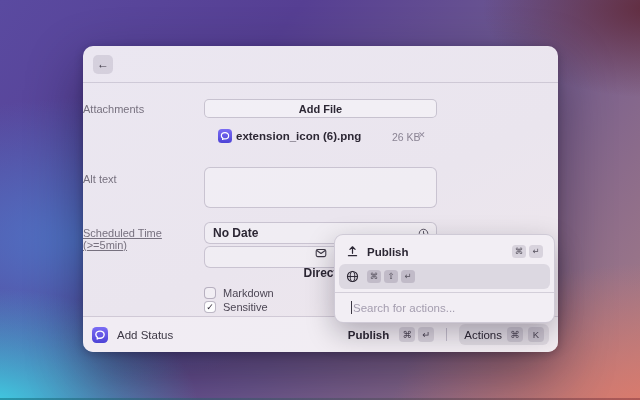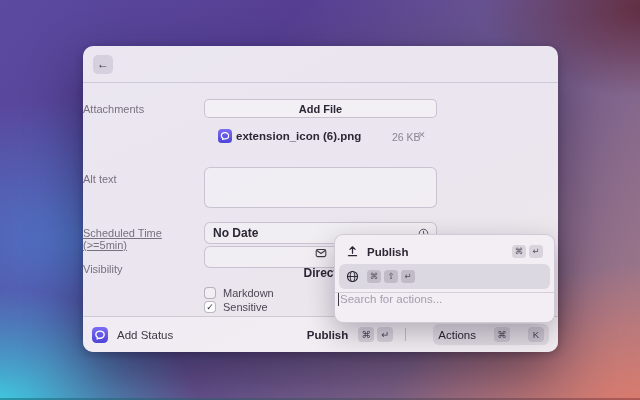--- a/index.html
+++ b/index.html
@@ -94,22 +94,22 @@
   .foot-appname { font-size:11.5px; color:#3c3744; }
   .foot-spacer { flex:1; }
   .kbd {
     display:inline-block; min-width:16px; height:15px; padding:0 3px;
     border-radius:4px; background:rgba(116,106,130,.20);
     font-size:9.5px; line-height:15px; text-align:center; color:#4c4654;
   }
   .foot-publish { font-size:11.5px; font-weight:700; color:#2c2734; margin-right:2px; }
   .foot-keys { display:flex; gap:3px; }
   .foot-div { width:1px; height:13px; background:rgba(110,100,128,.35); margin:0 4px; }
-  .actions-group { display:flex; align-items:center; gap:18px; padding:3px 5px;
-    border-radius:6px; background:rgba(116,106,130,.14); cursor:pointer;margin-left:15px; }
+  .actions-group { display:flex; align-items:center; gap:5px; padding:3px 5px;
+    border-radius:6px; background:rgba(116,106,130,.14); cursor:pointer; }
   .foot-actions { font-size:11.5px; color:#2c2734; }
 
   
   .panel {
     position:absolute; left:334px; top:234px; width:221px; height:89px;
     border-radius:9px; border:1px solid rgba(120,110,135,.28);
     background:#f2eef4;
     box-shadow:0 10px 28px rgba(10,5,25,.28);
     z-index:5;
   }
@@ -119,21 +119,21 @@
   .p-row.hl { background:rgba(95,85,110,.14); }
   .p-label { font-size:11.5px; font-weight:600; color:#2c2734; flex:1; white-space:nowrap; }
   .p-keys { display:flex; gap:3px; }
   .kbd-sm { display:inline-block; min-width:14px; height:13px; padding:0 2px;
     border-radius:3.5px; background:rgba(116,106,130,.20);
     font-size:8.5px; line-height:13px; text-align:center; color:#55505c; }
   .p-row.hl .kbd-sm { background:rgba(116,106,130,.26); }
   .panel-search {
     position:absolute; left:0; bottom:0; width:100%; height:30px;
     border-top:1px solid rgba(120,110,135,.25);
-    display:flex; padding:0 3px; cursor:text;
+    display:flex; align-items:center; padding:0 16px; cursor:text;
   }
   .caret { width:1px; height:13px; background:#3c3744; margin-right:1px; }
   .ph { font-size:11.5px; color:#a49daf; }
 
   .icon-wrap { display:inline-flex; }
   svg { display:block; }
 </style>
 </head>
 <body>
 
@@ -181,21 +181,20 @@
     <div class="drop field-x sched-field">
       <span class="val">No Date</span>
       <span class="sched-clock icon-wrap">
         <svg width="11" height="11" viewBox="0 0 16 16">
           <circle cx="8" cy="8" r="6.2" fill="none" stroke="#56505f" stroke-width="1.4"></circle>
           <path d="M8 4.8v3.4l2.2 1.3" fill="none" stroke="#56505f" stroke-width="1.4" stroke-linecap="round"></path>
         </svg>
       </span>
     </div>
 
-    <div class="flabel visib-label">Visibility</div>
     <div class="drop field-x visib-field">
       <span class="icon-wrap">
         <svg width="12" height="12" viewBox="0 0 16 16">
           <rect x="1.6" y="3.2" width="12.8" height="9.6" rx="2" fill="none" stroke="#3c3744" stroke-width="1.4"></rect>
           <path d="M2.4 4.6 8 8.6l5.6-4" fill="none" stroke="#3c3744" stroke-width="1.4" stroke-linejoin="round"></path>
         </svg>
       </span>
       <span class="val">Direct</span>
     </div>
 

